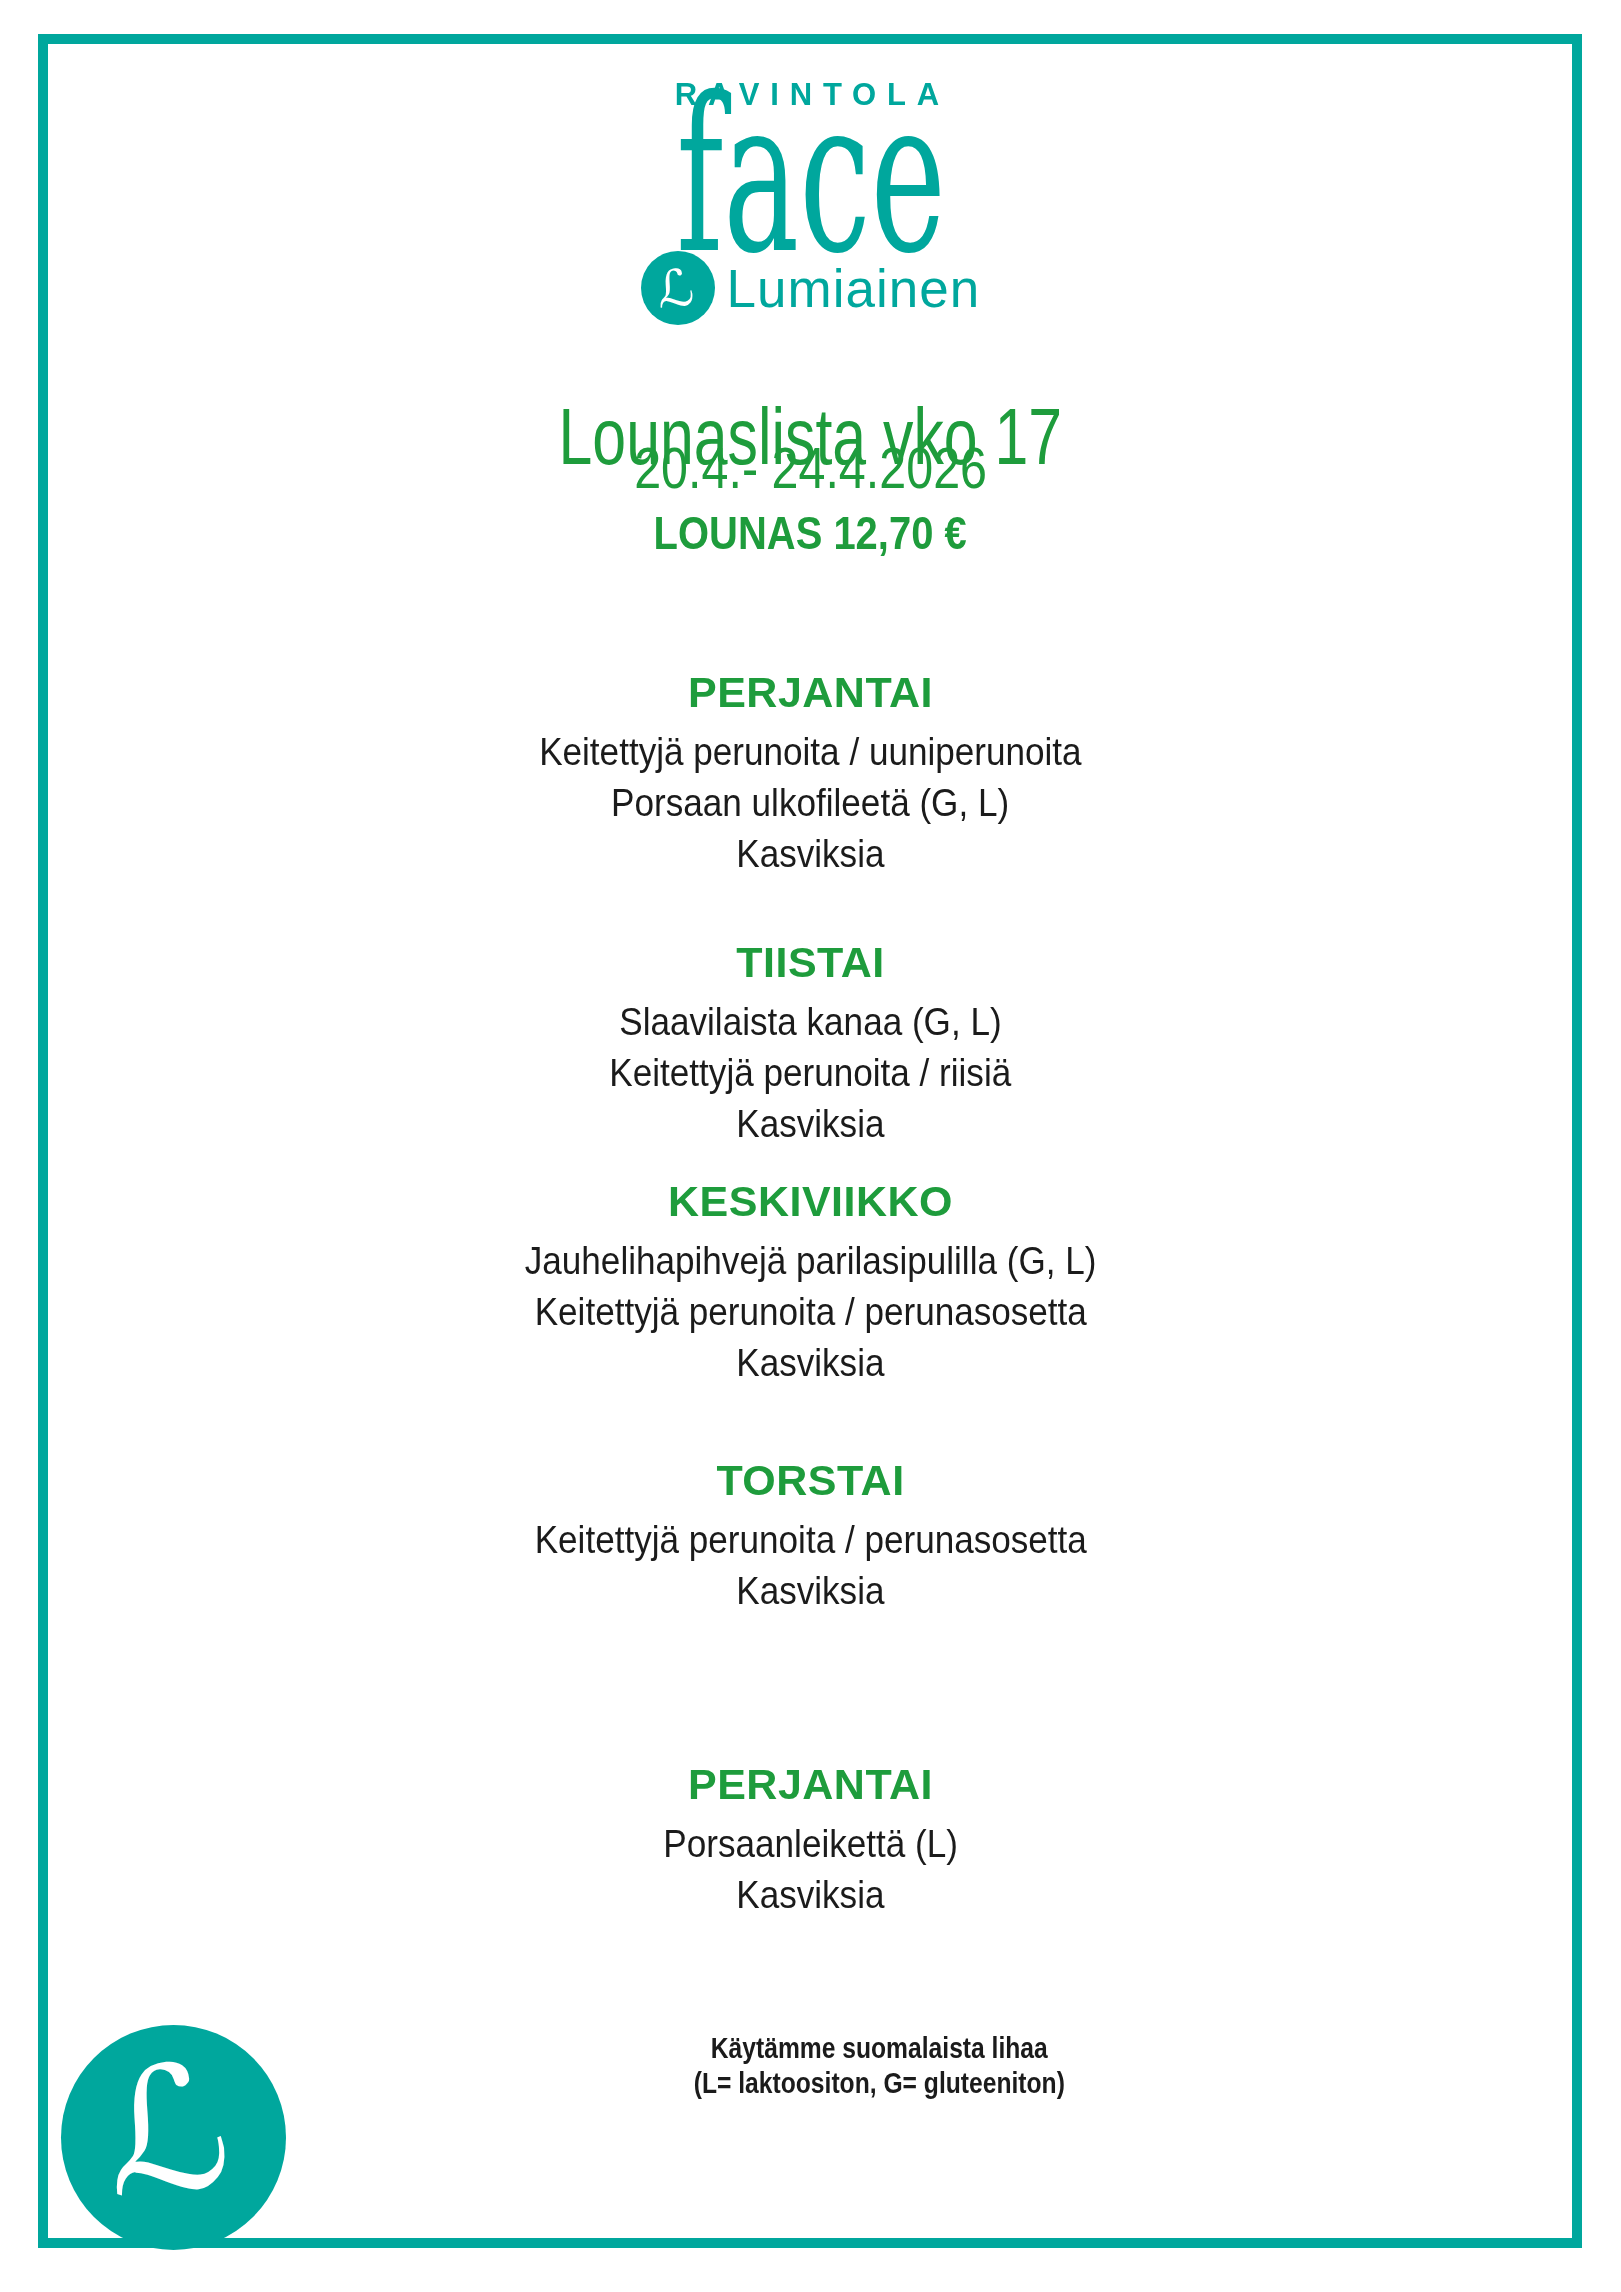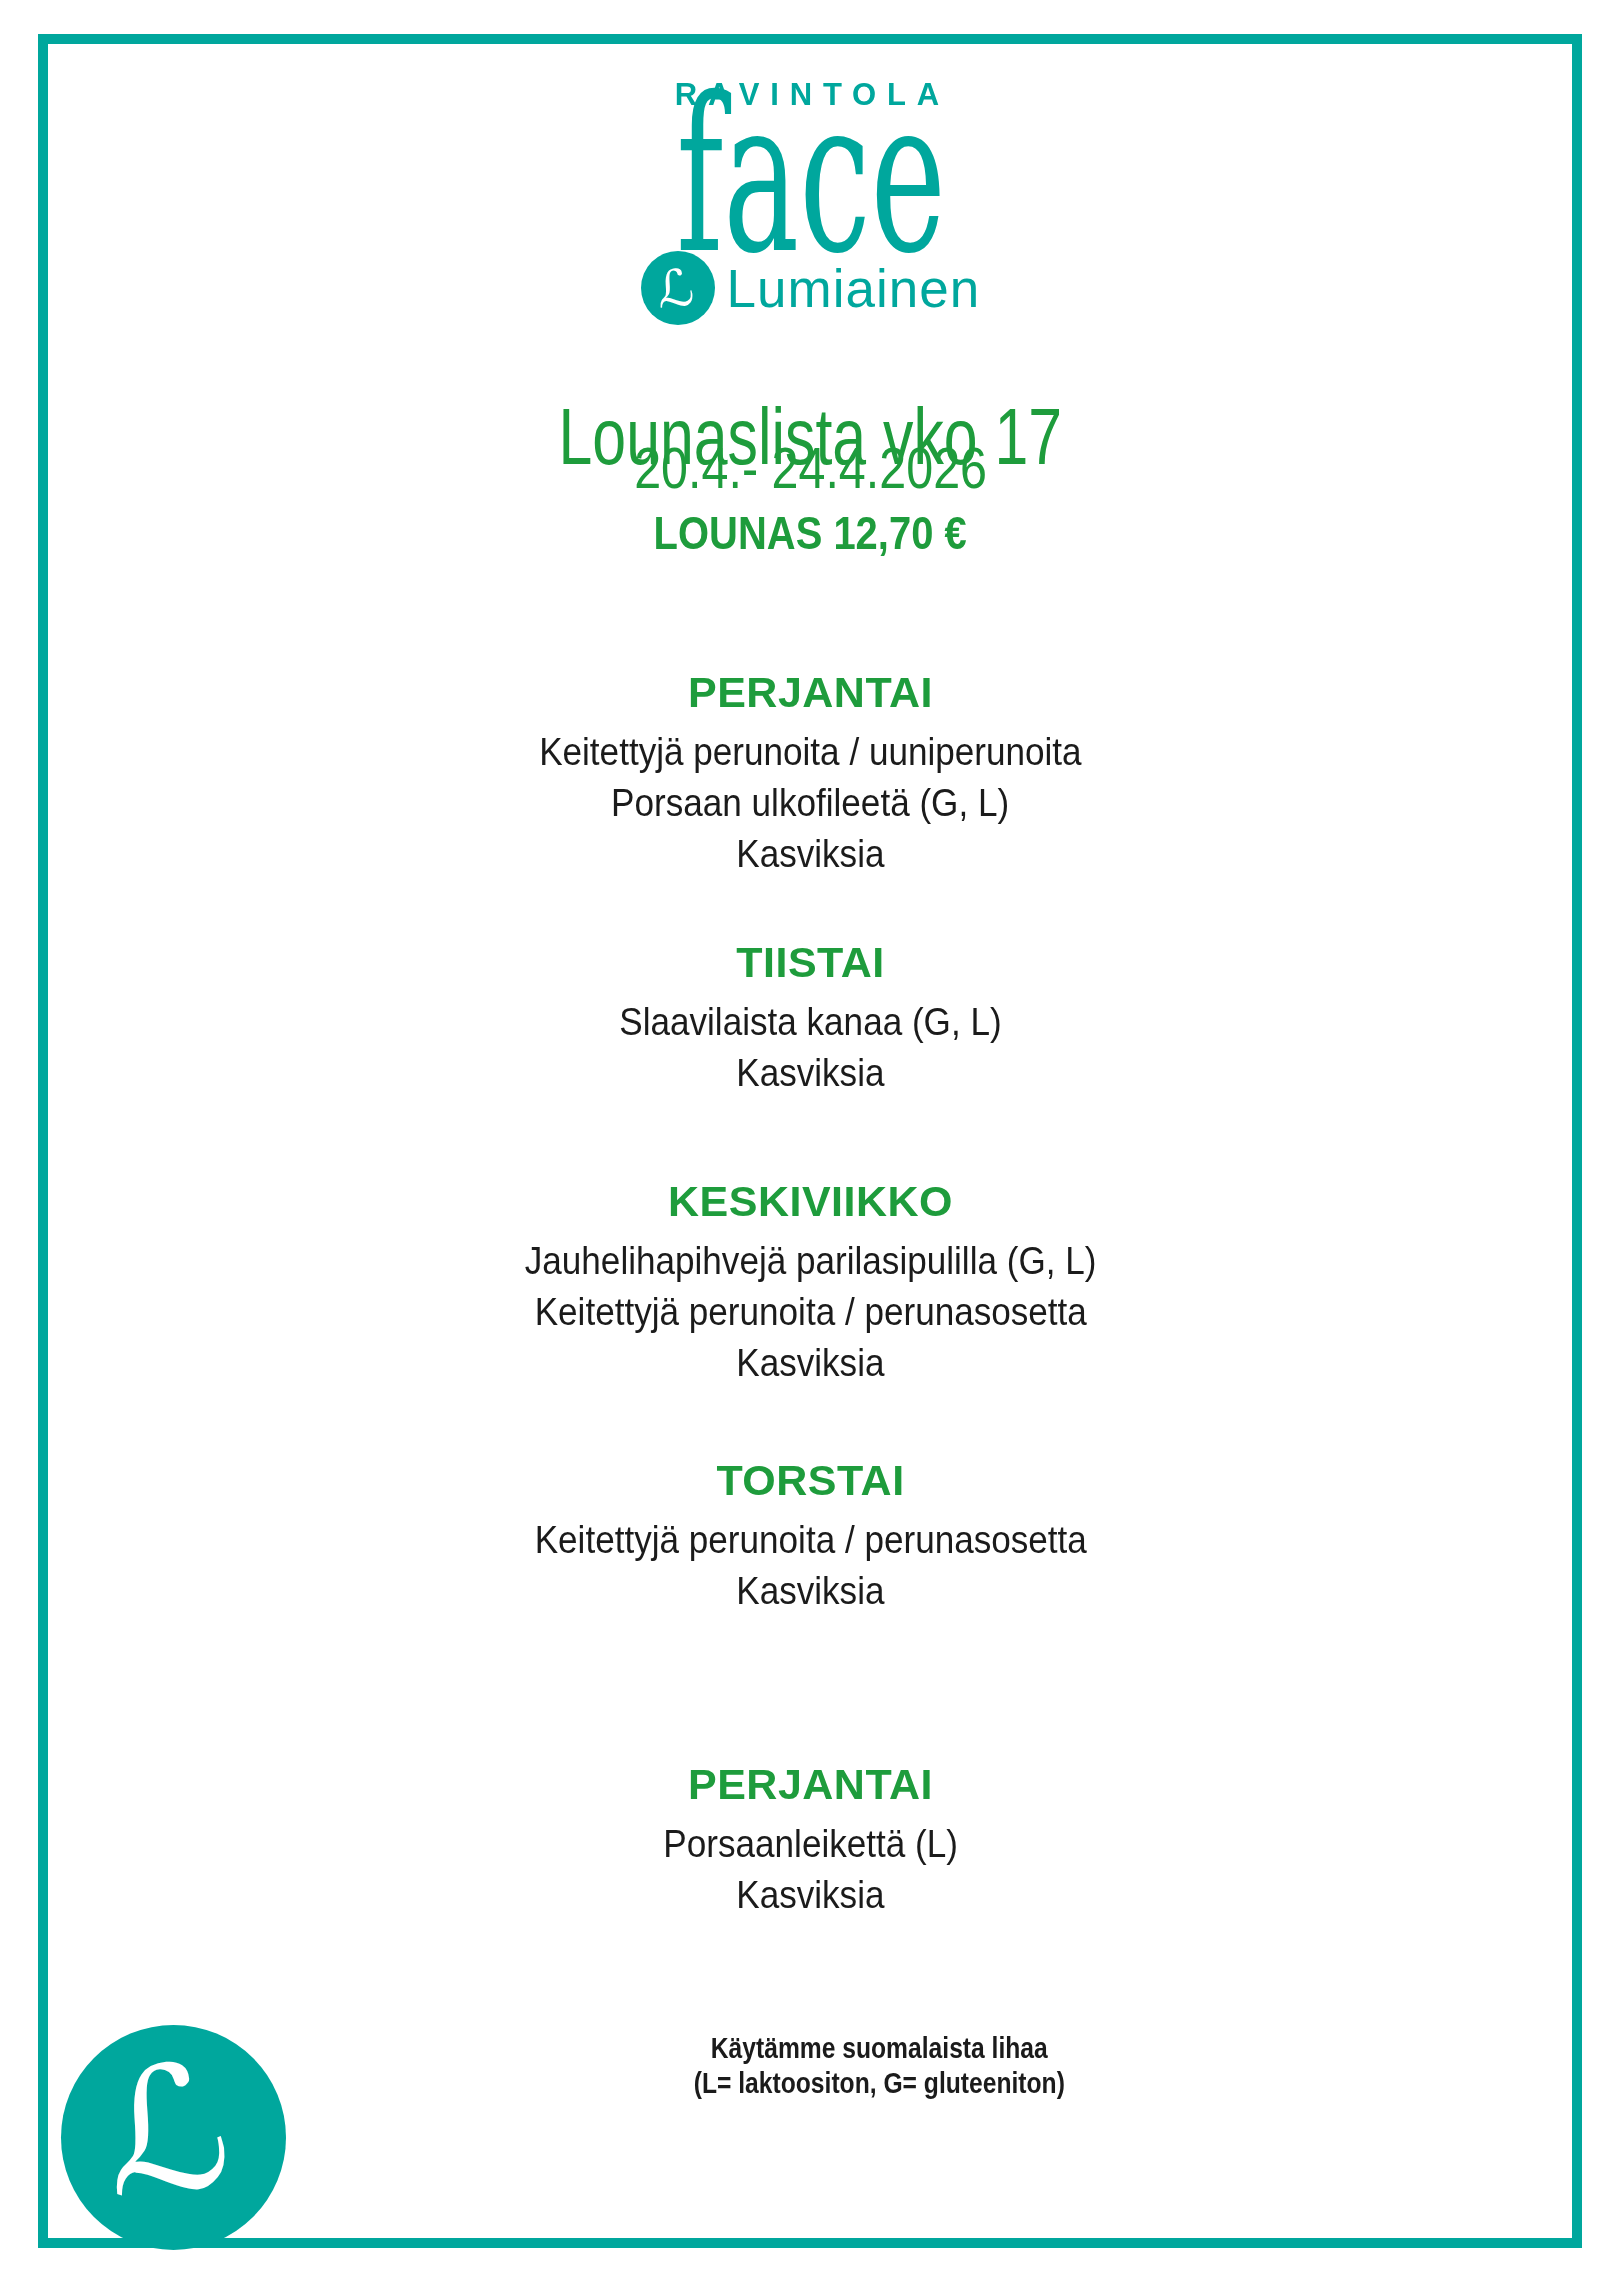--- a/index.html
+++ b/index.html
@@ -101,20 +101,21 @@
   <section class="day" style="top:669px">
     <h2 class="day-name">PERJANTAI</h2>
     <div class="dish"><span class="cx90">Keitettyjä perunoita / uuniperunoita</span></div>
     <div class="dish"><span class="cx90">Porsaan ulkofileetä (G, L)</span></div>
     <div class="dish"><span class="cx90">Kasviksia</span></div>
   </section>
 
   <section class="day" style="top:939px">
     <h2 class="day-name">TIISTAI</h2>
     <div class="dish"><span class="cx90">Slaavilaista kanaa (G, L)</span></div>
+    <div class="dish"><span class="cx90">Keitettyjä perunoita / riisiä</span></div>
     <div class="dish"><span class="cx90">Kasviksia</span></div>
   </section>
 
   <section class="day" style="top:1178px">
     <h2 class="day-name">KESKIVIIKKO</h2>
     <div class="dish"><span class="cx90">Jauhelihapihvejä parilasipulilla (G, L)</span></div>
     <div class="dish"><span class="cx90">Keitettyjä perunoita / perunasosetta</span></div>
     <div class="dish"><span class="cx90">Kasviksia</span></div>
   </section>
 

